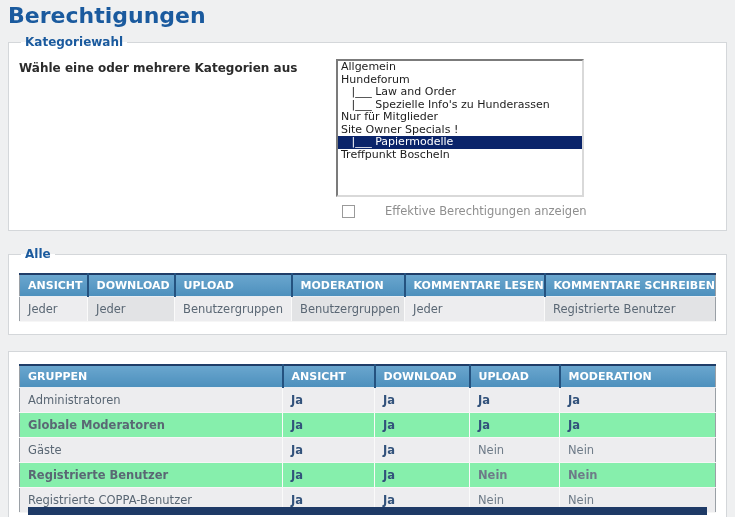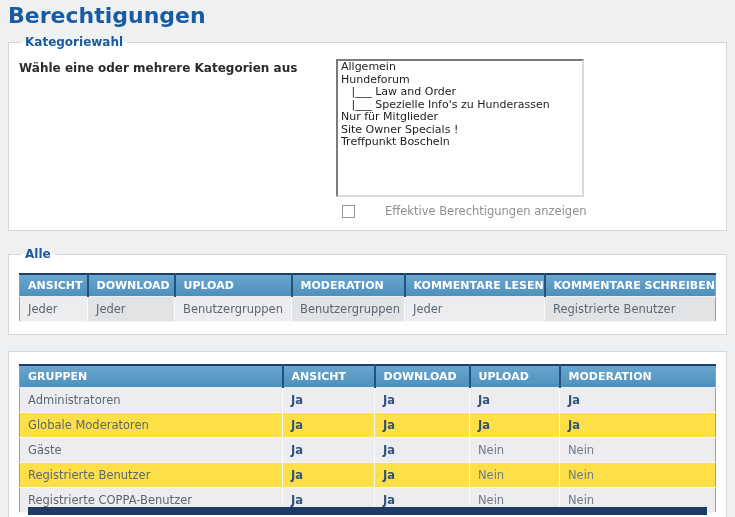--- a/index.html
+++ b/index.html
@@ -58,21 +58,21 @@
     padding:5px 8px; height:23px; font-size:11.5px; color:#5a6774;
     border-right:1px solid #fafafa; border-bottom:1px solid #f6f6f6;
     white-space:nowrap; overflow:hidden;
   }
   table.perm td:last-child { border-right:none; }
   
   table.alle td.col-odd  { background:#ededef; }
   table.alle td.col-even { background:#e2e3e5; }
   
   table.groups tr.row-odd  td { background:#ededef; }
-  table.groups tr.row-even td { background:#fde047; }
+  table.groups tr.row-even td { background:#86efac;font-weight:bold; }
   td.val.ja   { font-weight:bold; color:#32527b; }
   td.val.nein { color:#6e7b88; }
   
   .bottom-bar {
     position:absolute; left:28px; top:507px; width:679px; height:8px;
     background:#1e3a66;
   }
 </style>
 </head>
 <body>
@@ -86,20 +86,21 @@
     <div class="cat-row">
       <div class="cat-label">Wähle eine oder mehrere Kategorien aus</div>
       <div class="cat-col">
         <div class="listbox">
           <div class="option">Allgemein</div>
           <div class="option">Hundeforum</div>
           <div class="option">   |___ Law and Order</div>
           <div class="option">   |___ Spezielle Info's zu Hunderassen</div>
           <div class="option">Nur für Mitglieder</div>
           <div class="option">Site Owner Specials !</div>
+          <div class="option selected">   |___ Papiermodelle</div>
           <div class="option">Treffpunkt Boscheln</div>
         </div>
         <div class="chk-row">
           <div class="checkbox"></div>
           <span class="chk-label">Effektive Berechtigungen anzeigen</span>
         </div>
       </div>
     </div>
   </fieldset>
 

